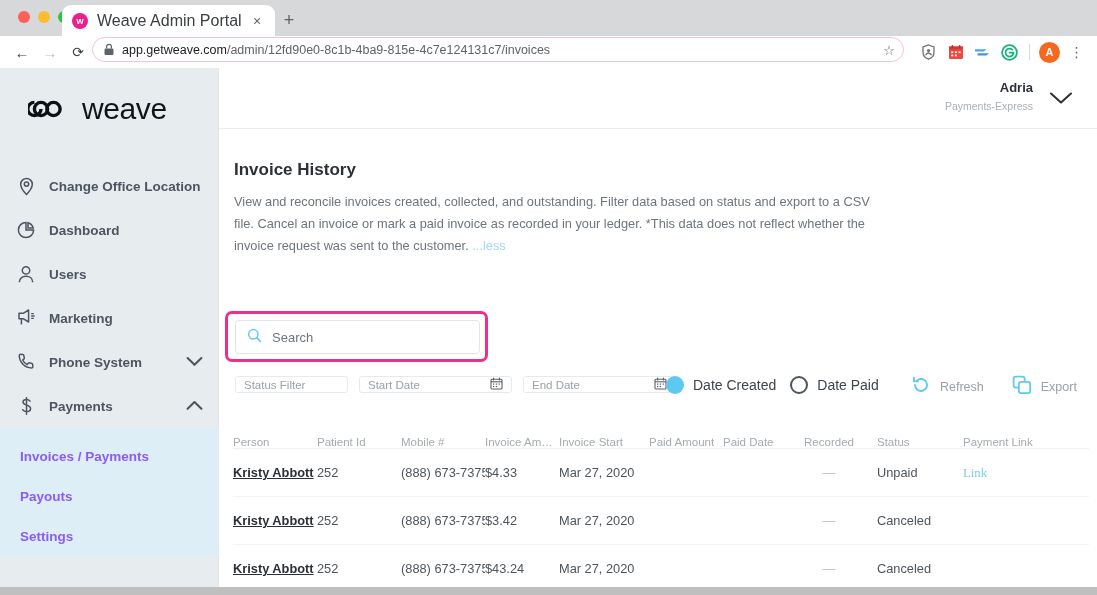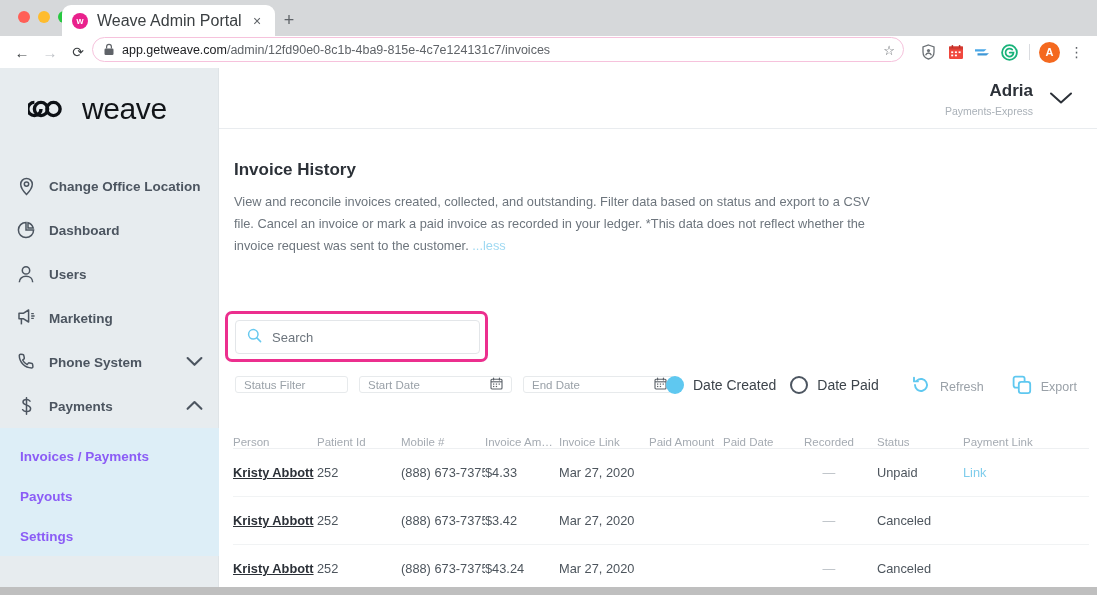--- a/index.html
+++ b/index.html
@@ -161,21 +161,21 @@
   .topbar {
     position: absolute; left: 219px; top: 0;
     width: 878px; height: 61px;
     background: #ffffff;
     border-bottom: 1px solid #e9ecef;
   }
   .acct {
     position: absolute; right: 64px; top: 12px;
     text-align: right;
   }
-  .acct-name { font-size: 17px; font-weight: bold; color: #2c3138; line-height: 1.25; }
+  .acct-name { font-size: 13px; font-weight: bold; color: #2c3138; line-height: 1.25; }
   .acct-sub { font-size: 10.5px; color: #aab1b8; margin-top: 4px; }
   .acct-chevron { position: absolute; right: 24px; top: 23px; color: #2c3138; }
 
   
   .content {
     position: absolute; left: 219px; top: 61px;
     width: 878px; height: 458px;
     background: #ffffff;
     overflow: hidden;
   }
@@ -256,21 +256,21 @@
     display: flex; align-items: center;
     height: 48px;
     border-bottom: 1px solid #f1f3f4;
   }
   .td {
     font-size: 12.8px; color: #4d555d;
     white-space: nowrap; overflow: hidden;
     padding-right: 6px;
   }
   .td.person { font-weight: bold; color: #2c3138; text-decoration: underline; }
-  .td.link a { color: #7fcdec; text-decoration: none; }
+  .td.link a { color: #7fcdec; text-decoration: none; font-family: Liberation Serif, serif; }
   .dash { color: #b9bfc5; }
 
   
   .c0 { width: 84px; }   
   .c1 { width: 84px; }   
   .c2 { width: 84px; }   
   .c3 { width: 74px; }   
   .c4 { width: 90px; }   
   .c5 { width: 74px; }   
   .c6 { width: 64px; }   
@@ -560,21 +560,21 @@
           <span class="action-label">Export</span>
         </div>
       </div>
 
       <div class="table">
         <div class="thead">
           <div class="th c0">Person</div>
           <div class="th c1">Patient Id</div>
           <div class="th c2">Mobile #</div>
           <div class="th c3">Invoice Amo...</div>
-          <div class="th c4">Invoice Link</div>
+          <div class="th c4">Invoice Start</div>
           <div class="th c5">Paid Amount</div>
           <div class="th c6">Paid Date</div>
           <div class="th c7">Recorded</div>
           <div class="th c8">Status</div>
           <div class="th c9">Payment Link</div>
         </div>
 
         <div class="trow">
           <div class="td person c0">Kristy Abbott</div>
           <div class="td c1">252</div>

